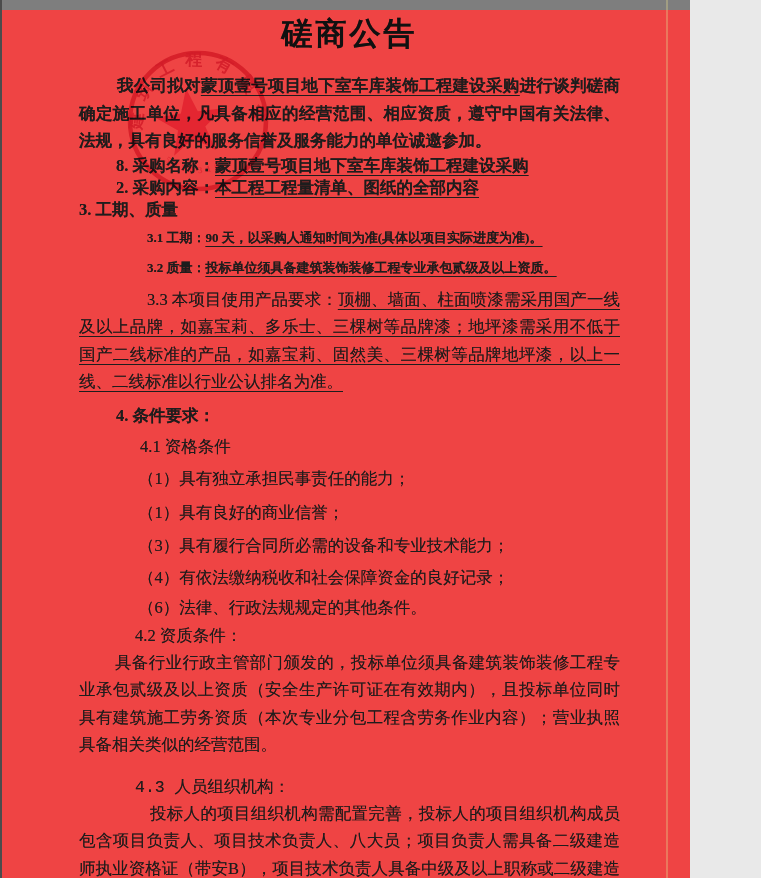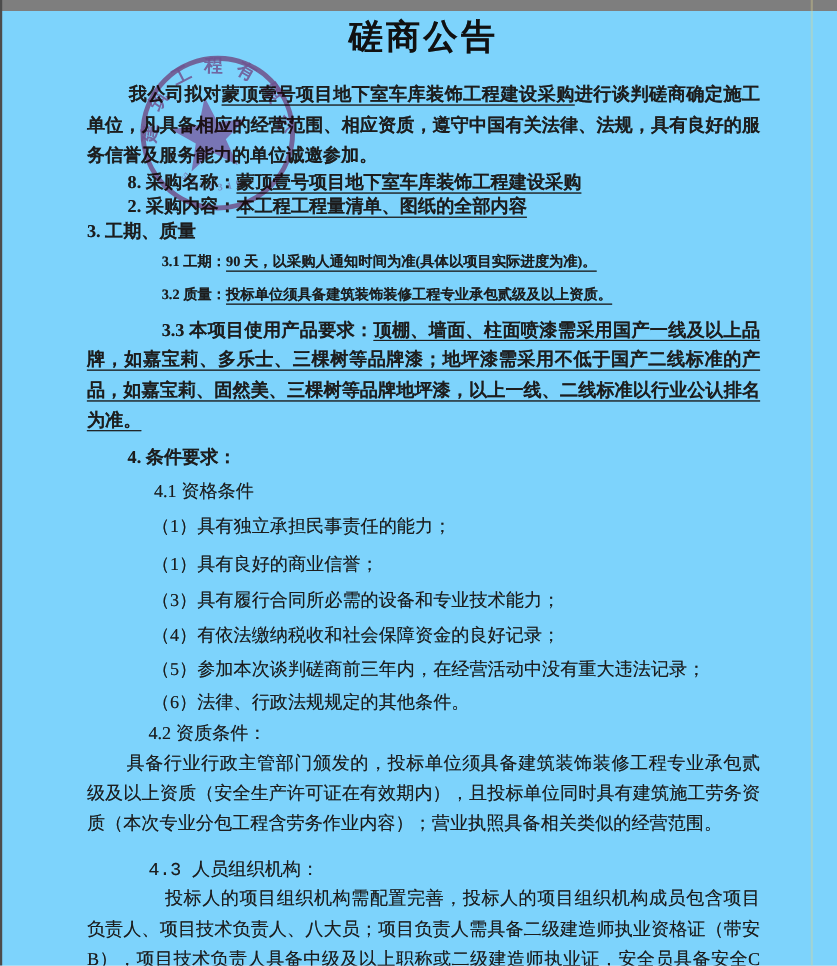--- a/index.html
+++ b/index.html
@@ -1,39 +1,39 @@
 <!DOCTYPE html>
 <html><head>
 <meta charset="utf-8">
 <style>
   html,body{margin:0;padding:0;}
   body{width:761px;height:878px;background:#e9e9e9;}
   .page{
-    position:relative;width:761px;height:878px;overflow:hidden;
-    background:#7dd3fc;color:#1d1d1d;
+    position:relative;width:690px;height:878px;overflow:hidden;
+    background:#ef4444;color:#1d1d1d;
     font-family:"Liberation Serif","DejaVu Serif",serif;
     text-shadow:0 0 .5px rgba(0,0,0,.5);
   }
   .scan-band-top{position:absolute;top:0;left:0;right:0;height:10px;background:#7e7e7e;}
   .scan-edge-left{position:absolute;top:0;left:0;bottom:0;width:2px;background:#4c4c4c;}
   .scan-streak-right{position:absolute;top:0;bottom:0;right:22px;width:2px;background:rgba(226,214,140,.35);text-shadow:none;}
   .doc{position:absolute;left:79px;right:70px;top:12px;}
   .doc p{margin:0;}
   h1.title{
     margin:2px 0 0;font-size:31px;line-height:40px;font-weight:bold;
     text-align:center;letter-spacing:3px;color:#111;
   }
   .u{text-decoration:underline;text-underline-offset:4px;text-decoration-thickness:1.3px;}
   .intro{margin-top:18px !important;font-size:16.5px;font-weight:bold;line-height:27.5px;text-indent:38px;text-align:justify;}
   .item{margin-left:37px !important;font-size:16.5px;font-weight:bold;line-height:22px;}
   .h-sec{margin:0 0 0 39px;font-size:16.5px;font-weight:bold;line-height:22px;}
   .h-sec4{margin-top:1px;}
   .p3{margin:6px 0 0 68px !important;font-size:13px;font-weight:bold;line-height:22px;}
   .p32{margin-top:8px !important;}
-  .p33{margin:7px 0 0 0 !important;font-size:16.5px;font-weight:bold;line-height:27.5px;text-indent:68px;text-align:justify;}
+  .p33{margin:7px 0 0 0 !important;font-size:16.5px;font-weight:normal;line-height:27.5px;text-indent:68px;text-align:justify;}
   .h41{margin:9px 0 0 61px !important;font-size:16.5px;line-height:22px;}
   .qual{font-size:16.5px;line-height:22px;}
   .q1{margin:10px 0 0 59px !important;}
   .q2{margin:12px 0 0 59px !important;}
   .q3{margin:11px 0 0 59px !important;}
   .q4{margin:10px 0 0 59px !important;}
   .q5{margin:9px 0 0 59px !important;}
   .q6{margin:8px 0 0 59px !important;}
   .h42{margin:6px 0 0 56px !important;font-size:16.5px;line-height:22px;}
   .p42{margin-top:2px !important;font-size:16.5px;line-height:27.5px;text-indent:36px;text-align:justify;}
@@ -68,21 +68,20 @@
     <p class="p33"><span>3.3 本项目使用产品要求：</span><span class="u">顶棚、墙面、柱面喷漆需采用国产一线及以上品牌，如嘉宝莉、多乐士、三棵树等品牌漆；地坪漆需采用不低于国产二线标准的产品，如嘉宝莉、固然美、三棵树等品牌地坪漆，以上一线、二线标准以行业公认排名为准。</span></p>
 
     <p class="h-sec h-sec4" style="margin-top:9px;margin-left:37px;">4. 条件要求：</p>
 
     <p class="h41">4.1 资格条件</p>
 
     <p class="qual q1">（1）具有独立承担民事责任的能力；</p>
     <p class="qual q2">（1）具有良好的商业信誉；</p>
     <p class="qual q3">（3）具有履行合同所必需的设备和专业技术能力；</p>
     <p class="qual q4">（4）有依法缴纳税收和社会保障资金的良好记录；</p>
-    <p class="qual q5">（5）参加本次谈判磋商前三年内，在经营活动中没有重大违法记录；</p>
     <p class="qual q6">（6）法律、行政法规规定的其他条件。</p>
 
     <p class="h42">4.2 资质条件：</p>
     <p class="p42">具备行业行政主管部门颁发的，投标单位须具备建筑装饰装修工程专业承包贰级及以上资质（安全生产许可证在有效期内），且投标单位同时具有建筑施工劳务资质（本次专业分包工程含劳务作业内容）；营业执照具备相关类似的经营范围。</p>
 
     <p class="h43">4.3 人员组织机构：</p>
     <p class="p43">投标人的项目组织机构需配置完善，投标人的项目组织机构成员包含项目负责人、项目技术负责人、八大员；项目负责人需具备二级建造师执业资格证（带安B），项目技术负责人具备中级及以上职称或二级建造师执业证，安全员具备安全C证；项目负责人、项目技术负责人、项目安全员须提供网查无在建项目的证明，以上人员须提供至少一年的有效社保证明，</p>
   </div>
 
   <svg class="seal" viewBox="0 0 146 146" aria-hidden="true">

